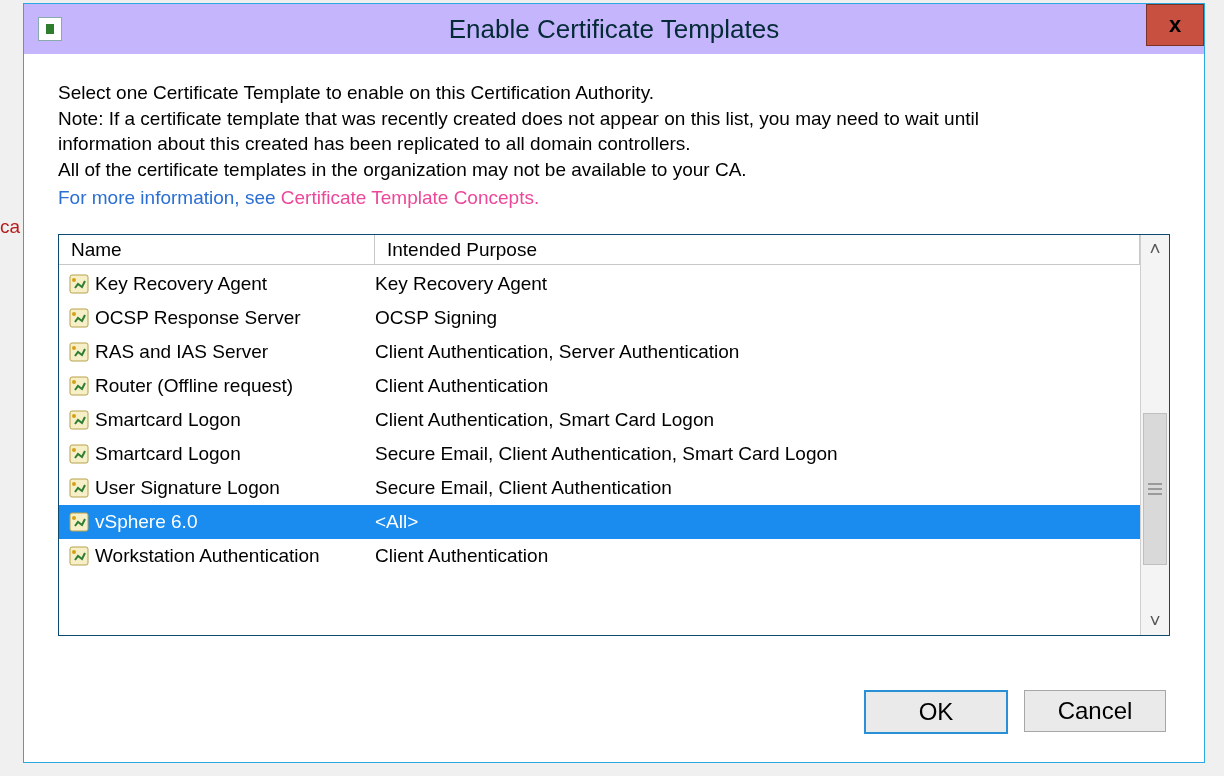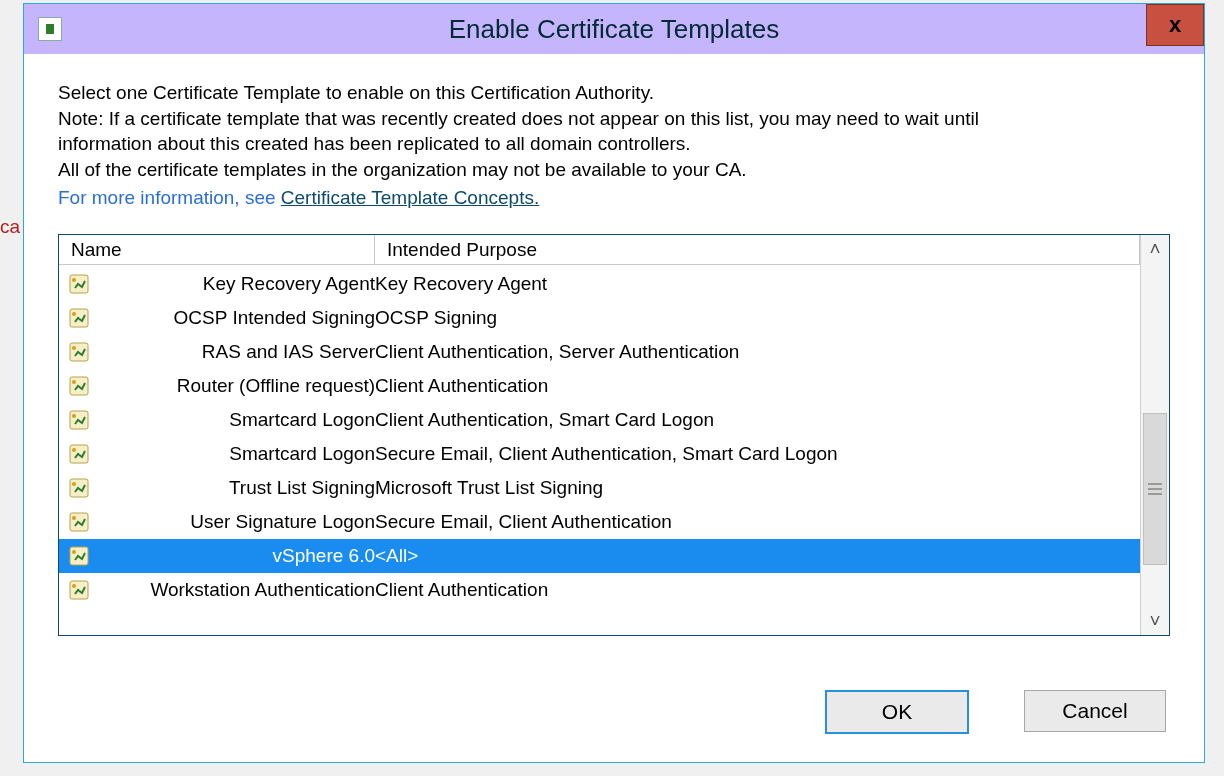--- a/index.html
+++ b/index.html
@@ -67,22 +67,21 @@
   .client {
     position: absolute;
     left: 8px; right: 8px; top: 50px; bottom: 8px;
     background: #fff;
     padding: 26px 26px 20px 26px;
     box-sizing: border-box;
   }
   .intro-text { line-height: 1.35; }
   .link-line { color: #2b6fd4; margin-top: 2px; }
   .link-line a {
-    color: #0c4a6e;
-    text-decoration: underline;
+    color: #ec4899;
     cursor: pointer;
   }
   .list-frame {
     border: 1px solid #0c4a6e;
     margin-top: 24px;
     height: 400px;
     position: relative;
     display: flex;
   }
   .list-body { flex: 1 1 auto; overflow: hidden; }
@@ -104,21 +103,20 @@
   .col-name { width: 316px; }
   .col-purpose { flex: 1 1 auto; border-right: 1px solid #c8c8c8; text-align: right; }
   .rows { padding-top: 2px; }
   .row {
     display: flex;
     align-items: center;
     height: 34px;
     padding-left: 10px;
     box-sizing: border-box;
     cursor: default;
-    text-align: right;
   }
   .row.selected { background: #1a8cf0; color: #fff; }
   .cert-icon {
     width: 20px; height: 20px;
     margin-right: 6px;
     flex: 0 0 auto;
     position: relative;
   }
   .cert-icon svg { width: 20px; height: 20px; display:block; }
   .cell-name {
@@ -173,23 +171,22 @@
     gap: 16px;
   }
   .btn {
     width: 140px;
     height: 40px;
     border: 1px solid #a7a7a7;
     background: #eaeaea;
     display: flex;
     align-items: center;
     justify-content: center;
-    font-size: 21px;
-    cursor: pointer;
-    margin-left: 39px;
+    font-size: 24px;
+    cursor: pointer;
   }
   .btn.primary { border: 2px solid #2a90d6; }
 
   
   .bg-stray {
     position: absolute;
     left: 0px; top: 216px;
     font-size: 19px;
     color: #b91c1c;
     text-align: right;
@@ -240,21 +237,21 @@
               <span class="cell-purpose">Key Recovery Agent</span>
             </div>
             <div class="row">
               <span class="cert-icon">
 <svg viewBox="0 0 20 20">
   <rect x="1" y="1" width="18" height="18" rx="2" fill="#f6efc7" stroke="#b8a24a"></rect>
   <path d="M6 14 L9 10 L13 13 L16 7" stroke="#2e7d32" stroke-width="2" fill="none"></path>
   <circle cx="5" cy="6" r="2" fill="#d4a017"></circle>
 </svg>
               </span>
-              <span class="cell-name">OCSP Intended Signing</span>
+              <span class="cell-name">OCSP Response Server</span>
               <span class="cell-purpose">OCSP Signing</span>
             </div>
             <div class="row">
               <span class="cert-icon">
 <svg viewBox="0 0 20 20">
   <rect x="1" y="1" width="18" height="18" rx="2" fill="#f6efc7" stroke="#b8a24a"></rect>
   <path d="M6 14 L9 10 L13 13 L16 7" stroke="#2e7d32" stroke-width="2" fill="none"></path>
   <circle cx="5" cy="6" r="2" fill="#d4a017"></circle>
 </svg>
               </span>
@@ -286,31 +283,20 @@
             <div class="row">
               <span class="cert-icon">
 <svg viewBox="0 0 20 20">
   <rect x="1" y="1" width="18" height="18" rx="2" fill="#f6efc7" stroke="#b8a24a"></rect>
   <path d="M6 14 L9 10 L13 13 L16 7" stroke="#2e7d32" stroke-width="2" fill="none"></path>
   <circle cx="5" cy="6" r="2" fill="#d4a017"></circle>
 </svg>
               </span>
               <span class="cell-name">Smartcard Logon</span>
               <span class="cell-purpose">Secure Email, Client Authentication, Smart Card Logon</span>
-            </div>
-            <div class="row">
-              <span class="cert-icon">
-<svg viewBox="0 0 20 20">
-  <rect x="1" y="1" width="18" height="18" rx="2" fill="#f6efc7" stroke="#b8a24a"></rect>
-  <path d="M6 14 L9 10 L13 13 L16 7" stroke="#2e7d32" stroke-width="2" fill="none"></path>
-  <circle cx="5" cy="6" r="2" fill="#d4a017"></circle>
-</svg>
-              </span>
-              <span class="cell-name">Trust List Signing</span>
-              <span class="cell-purpose">Microsoft Trust List Signing</span>
             </div>
             <div class="row">
               <span class="cert-icon">
 <svg viewBox="0 0 20 20">
   <rect x="1" y="1" width="18" height="18" rx="2" fill="#f6efc7" stroke="#b8a24a"></rect>
   <path d="M6 14 L9 10 L13 13 L16 7" stroke="#2e7d32" stroke-width="2" fill="none"></path>
   <circle cx="5" cy="6" r="2" fill="#d4a017"></circle>
 </svg>
               </span>
               <span class="cell-name">User Signature Logon</span>

